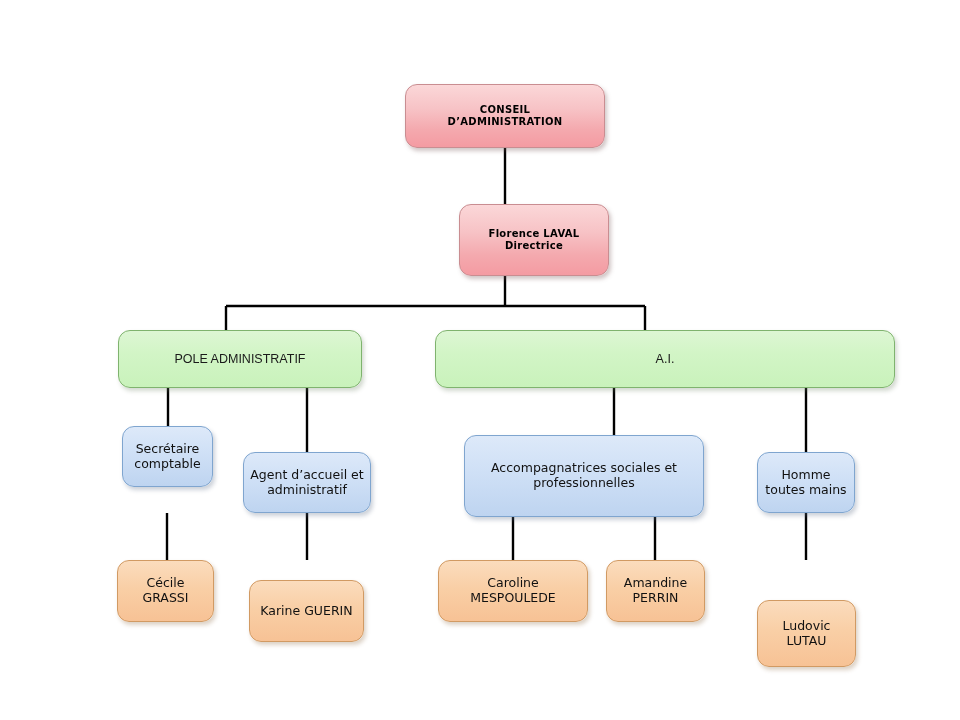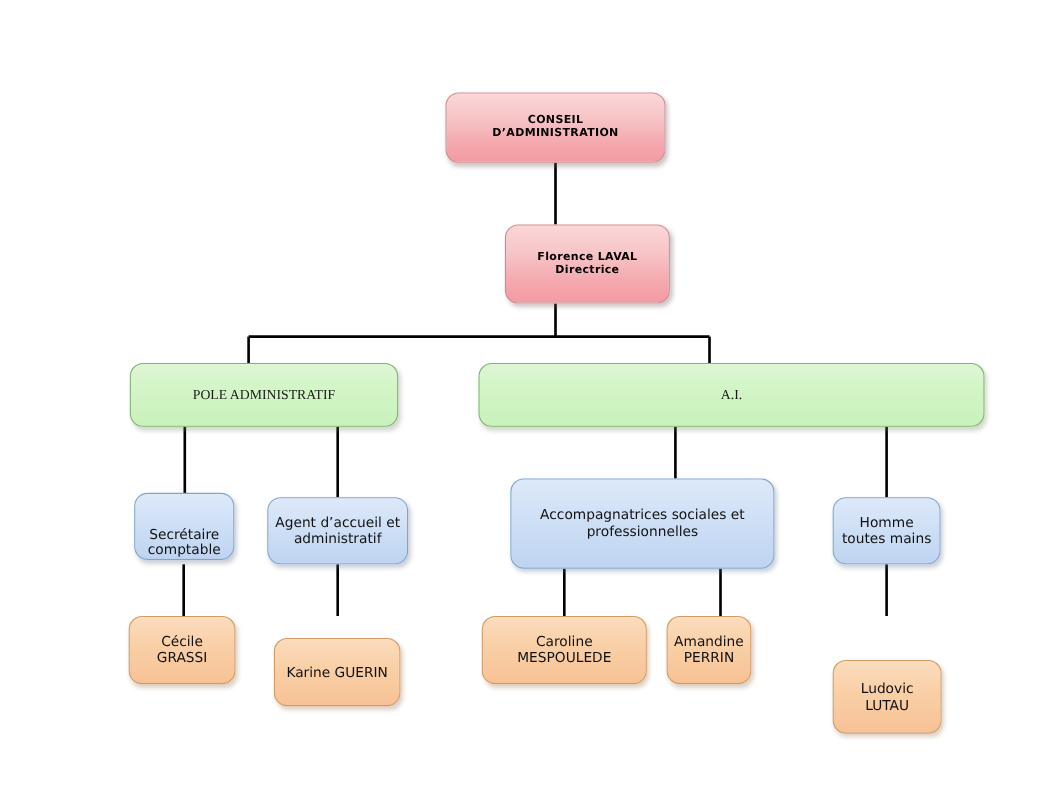--- a/index.html
+++ b/index.html
@@ -56,21 +56,21 @@
     letter-spacing: 0.3px;
   }
 
   
   .node.green {
     background: linear-gradient(to bottom, #ddf6d4 0%, #d2f5c6 40%, #c9f2bb 100%);
     border: 1px solid #7fb36e;
     box-shadow: 2px 3px 4px rgba(110,130,100,0.30);
     font-size: 12.5px;
     color: #1a1a1a;
-    font-family: Liberation Serif, serif;
+    font-family: Liberation Sans, sans-serif;
     letter-spacing: 0px;
   }
 
   
   .node.blue {
     background: linear-gradient(to bottom, #dde9f9 0%, #cfe0f6 45%, #bed4f0 100%);
     border: 1px solid #7fa5cf;
     box-shadow: 2px 3px 4px rgba(100,115,140,0.33);
     font-size: 12.5px;
     color: #111111;
@@ -130,21 +130,21 @@
   </div>
 
   <div class="node green" style="left:118px; top:330px; width:244px; height:58px;">
     <span class="label">POLE  ADMINISTRATIF</span>
   </div>
 
   <div class="node green" style="left:435px; top:330px; width:460px; height:58px;align-items:center;">
     <span class="label">A.I.</span>
   </div>
 
-  <div class="node blue" style="left:122px; top:448px; width:91px; height:61px;align-items:flex-end;">
+  <div class="node blue" style="left:122px; top:426px; width:91px; height:61px;">
     <span class="label">Secrétaire
 comptable</span>
   </div>
 
   <div class="node blue" style="left:243px; top:452px; width:128px; height:61px;text-align:center;">
     <span class="label">Agent d’accueil et
 administratif</span>
   </div>
 
   <div class="node blue" style="left:464px; top:435px; width:240px; height:82px;">
@@ -162,21 +162,21 @@
   </div>
 
   <div class="node orange" style="left:249px; top:560px; width:115px; height:62px;margin-top:20px;">
     <span class="label">Karine GUERIN</span>
   </div>
 
   <div class="node orange" style="left:438px; top:560px; width:150px; height:62px;">
     <span class="label">Caroline MESPOULEDE</span>
   </div>
 
-  <div class="node orange" style="left:606px; top:560px; width:77px; height:62px;">
+  <div class="node orange" style="left:606px; top:560px; width:99px; height:62px;">
     <span class="label">Amandine
 PERRIN</span>
   </div>
 
   <div class="node orange" style="left:757px; top:560px; width:99px; height:67px;margin-top:40px;">
     <span class="label">Ludovic
 LUTAU</span>
   </div>
 
 </div>

